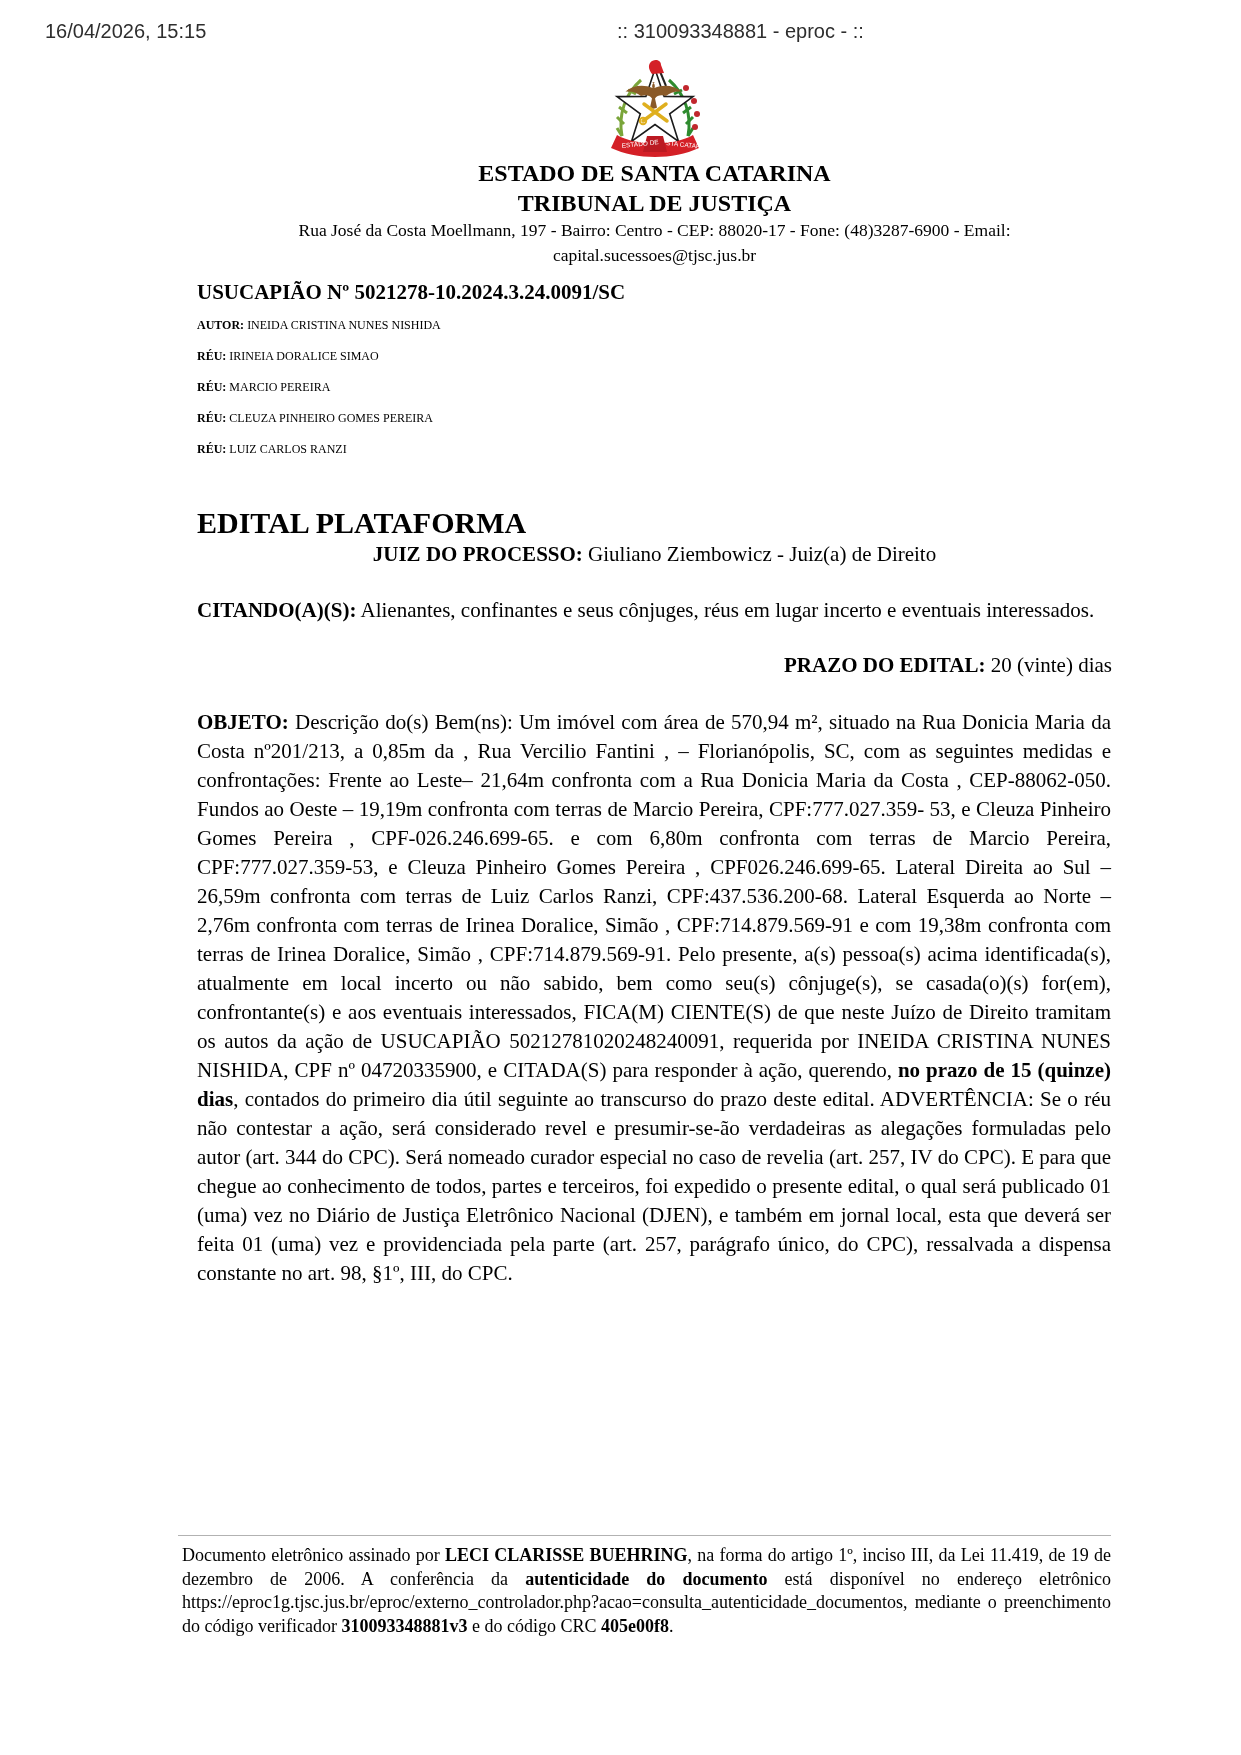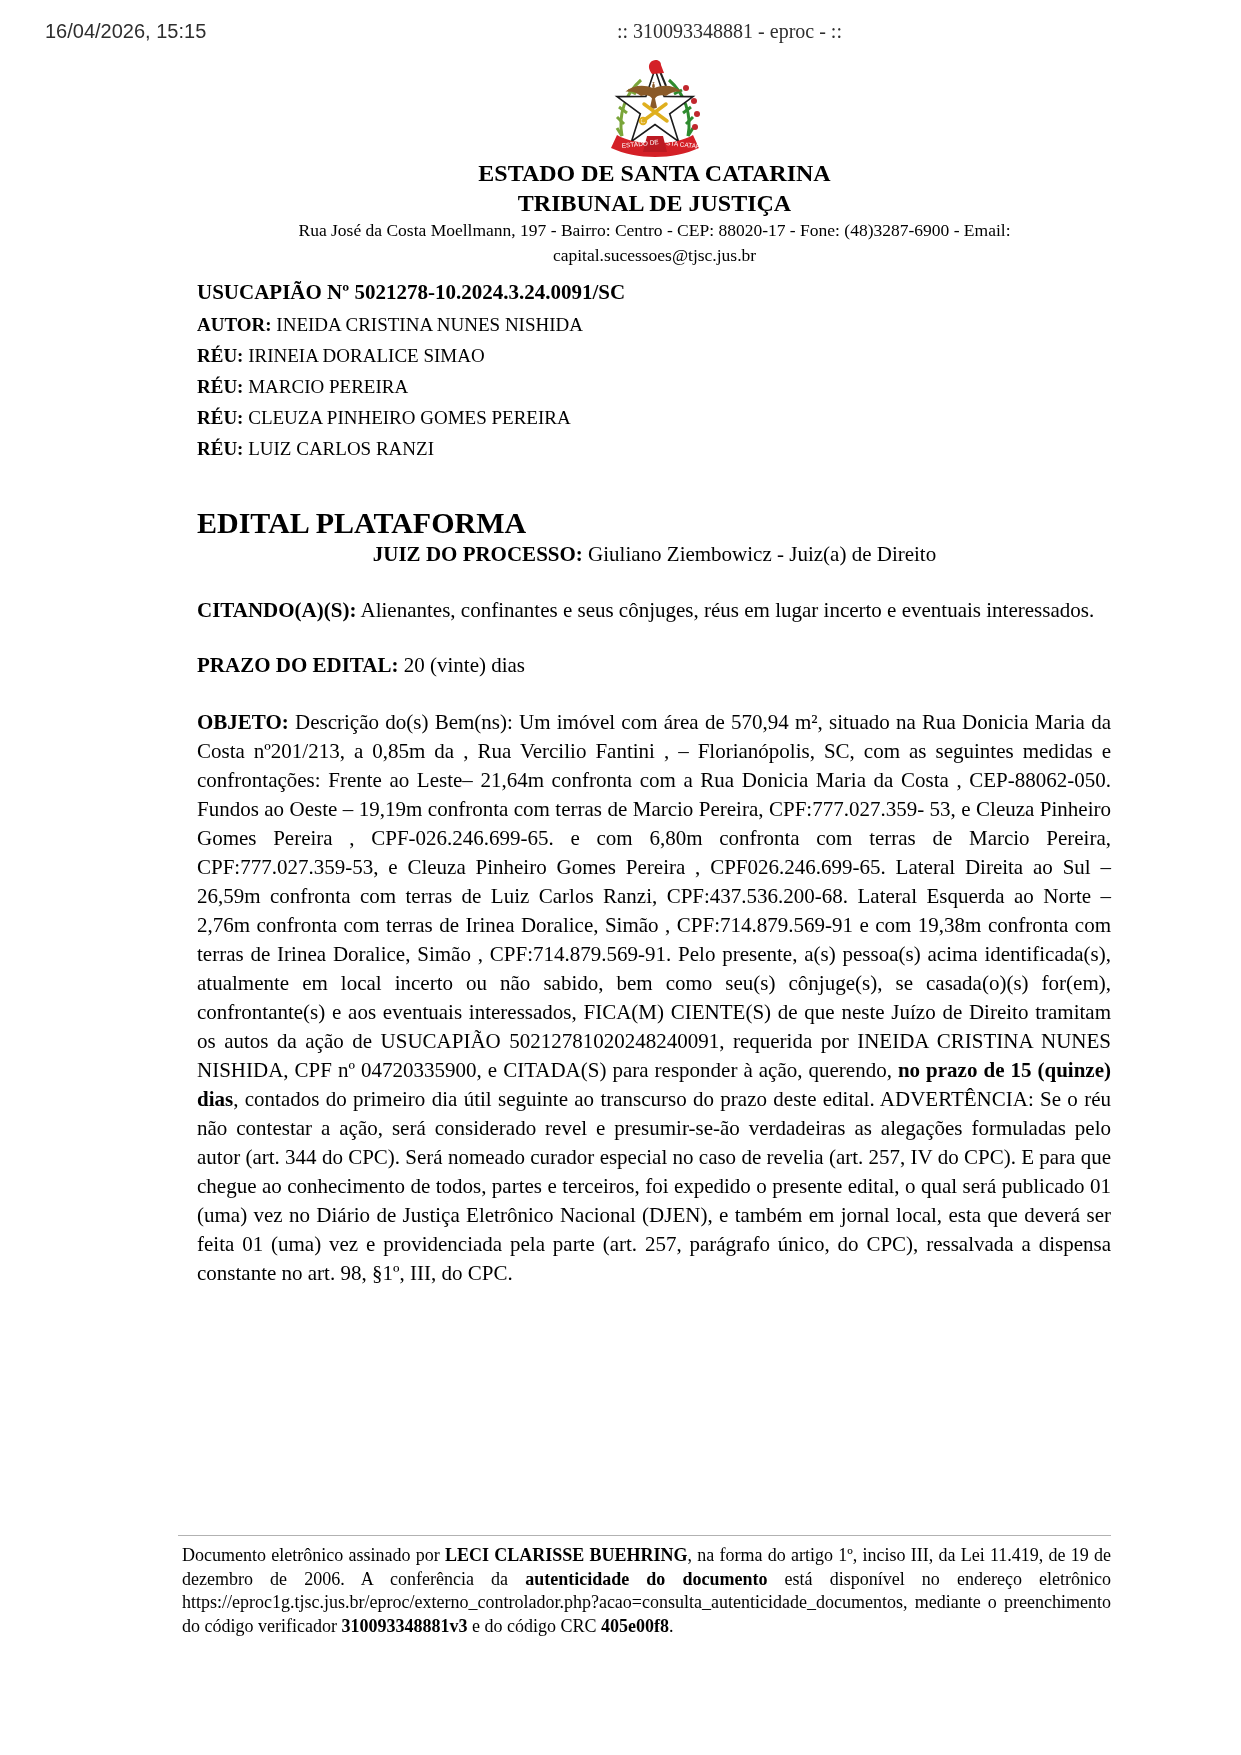--- a/index.html
+++ b/index.html
@@ -13,40 +13,40 @@
     overflow: hidden;
   }
   
   .print-date {
     position: absolute; left: 45px; top: 20px;
     font-family: "Liberation Sans", sans-serif;
     font-size: 20px; color: #2e2e2e; white-space: nowrap;
   }
   .print-code {
     position: absolute; left: 617px; top: 20px;
-    font-family: Liberation Serif, serif;
+    font-family: Liberation Sans, sans-serif;
     font-size: 20px; color: #2e2e2e; white-space: nowrap;
   }
   
   .content {
     position: absolute; left: 197px; top: 0; width: 915px;
   }
   .emblem { display: block; margin: 57px auto 0 auto; }
   .letterhead-state  { font-size: 24px; font-weight: bold; text-align: center; line-height: 30px; }
   .letterhead-court  { font-size: 24px; font-weight: bold; text-align: center; line-height: 30px; }
   .letterhead-address { font-size: 17.5px; text-align: center; line-height: 25px; margin-top: 0; }
   .case-title { font-size: 21px; font-weight: bold; margin-top: 12px; line-height: 24px; }
-  .party { font-size: 19px; line-height: 20px; margin-top: 11px; }
+  .party { font-size: 12px; line-height: 20px; margin-top: 11px; }
   .party:first-of-type { margin-top: 24px; }
   .party b { font-weight: bold; }
   .edital-title { font-size: 30px; font-weight: bold; margin-top: 46px; line-height: 36px; }
   .judge-line { font-size: 21px; text-align: center; line-height: 26px; }
   .para { font-size: 21px; line-height: 29px; text-align: justify; }
   .citando { margin-top: 29px; }
-  .prazo { margin-top: 26px; text-align: left; }
+  .prazo { margin-top: 26px; text-align: right; }
   .objeto { margin-top: 28px; padding-right: 1px; }
   
   .divider {
     position: absolute; left: 178px; top: 1535px;
     width: 933px; height: 1px; background: #b2b2b2;
   }
   .footer {
     position: absolute; left: 182px; top: 1544px; width: 929px;
     font-size: 18px; line-height: 23.5px; text-align: justify;
   }

